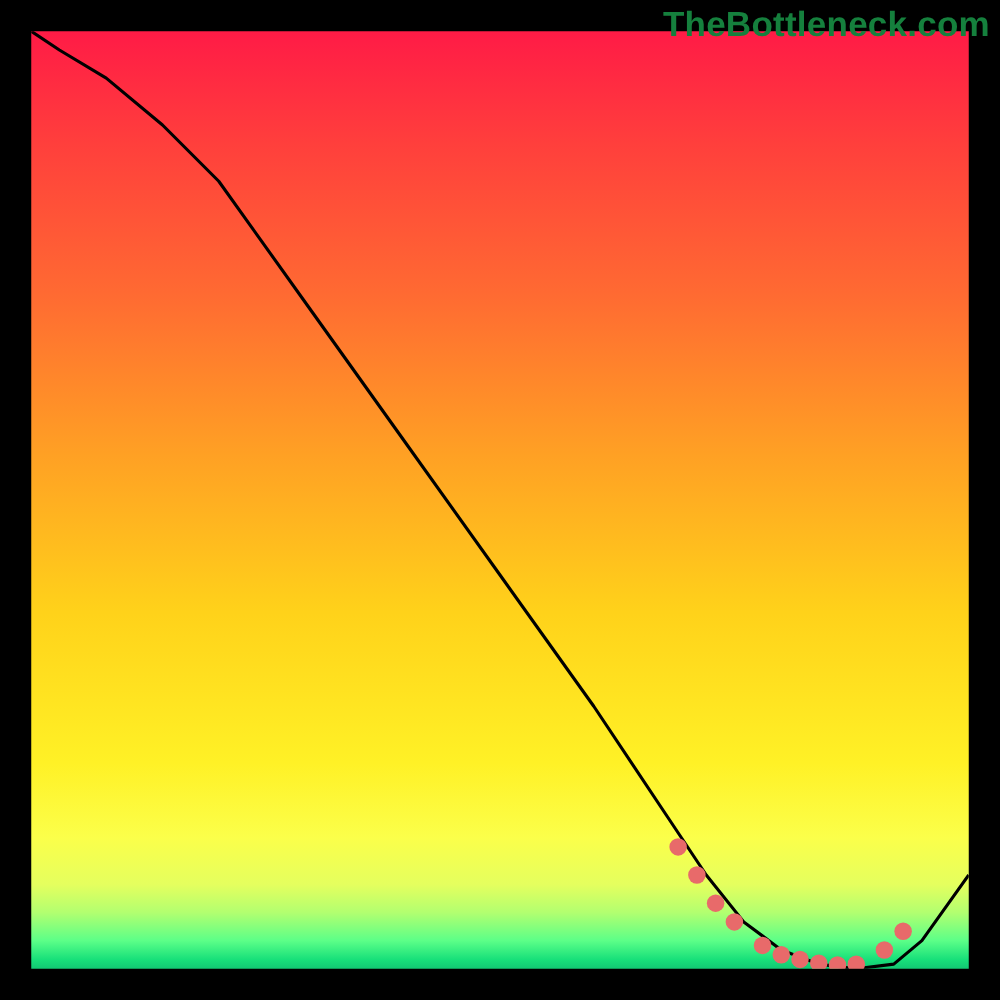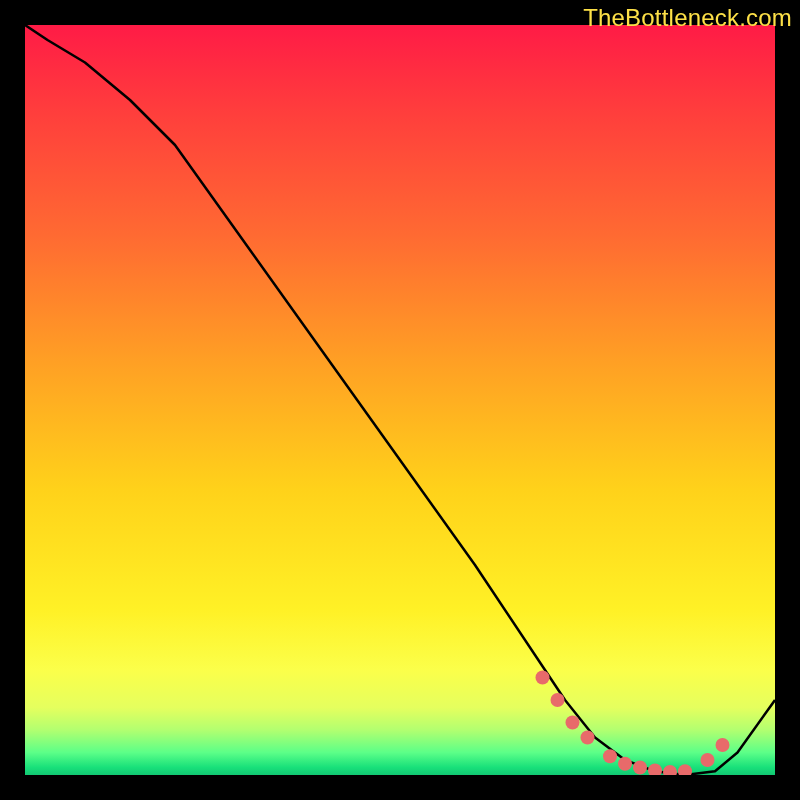--- a/index.html
+++ b/index.html
@@ -37,23 +37,23 @@
       #b2ff70 94%,
       #5cff88 97%,
       #18e07a 99%,
       #12c873 100%
     );
   }
   .watermark {
     position: absolute;
     top: 4px;
     right: 8px;
-    color: #fde047;
-    font-size: 24px;
-    font-weight: 400;
+    color: #15803d;
+    font-size: 28px;
+    font-weight: 700;
     letter-spacing: 0.2px;
     user-select: none;
     pointer-events: none;
   }
   svg.curve {
     position: absolute;
     left: 0;
     top: 0;
     width: 750px;
     height: 750px;

